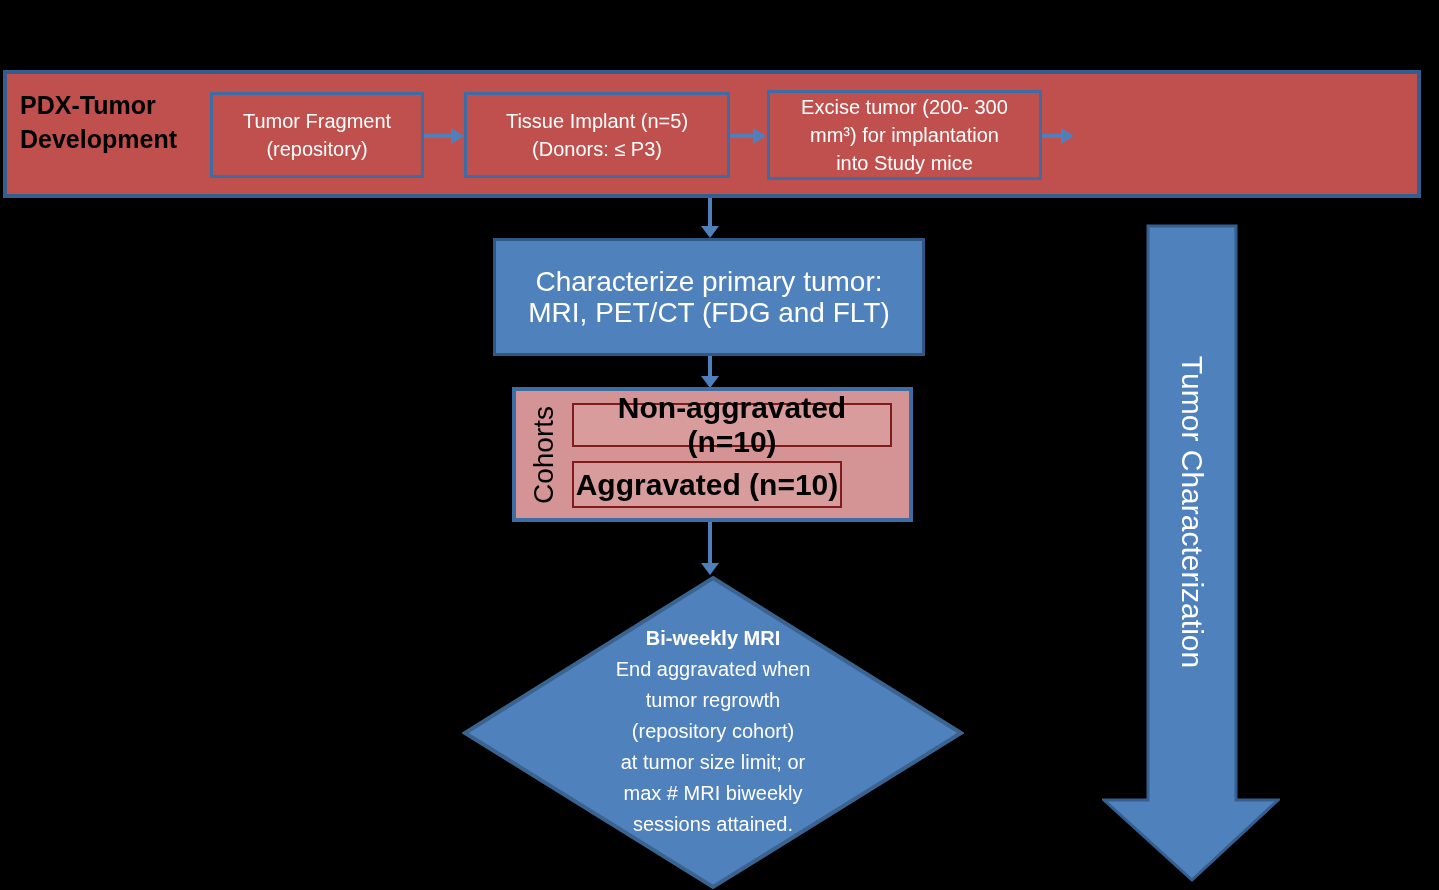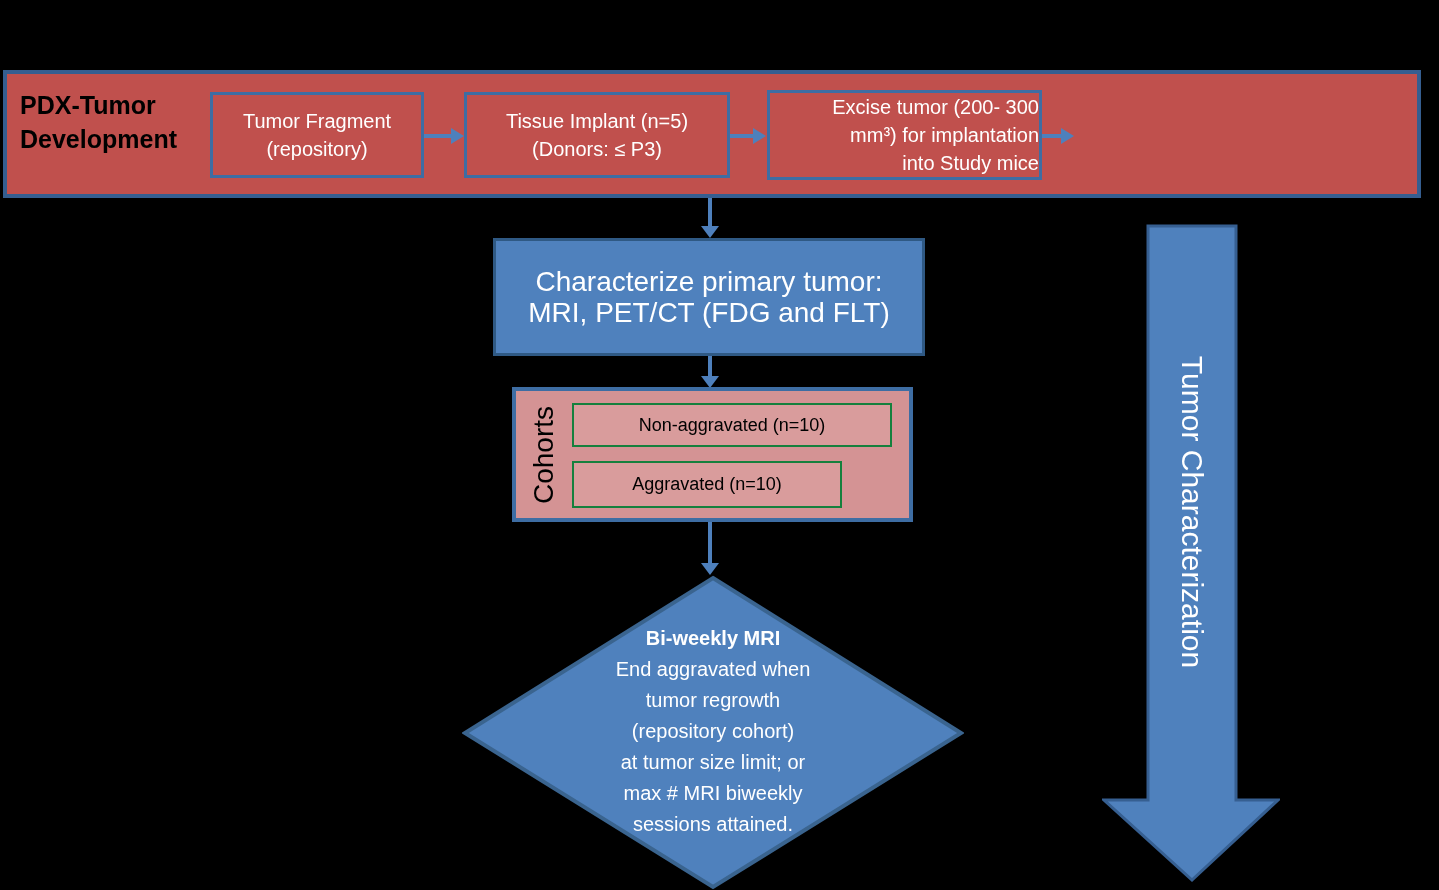--- a/index.html
+++ b/index.html
@@ -10,21 +10,21 @@
   
   .banner{position:absolute;left:3px;top:70px;width:1418px;height:128px;
           background:#C0504D;border:4px solid #355E90;}
   .banner-title{position:absolute;left:20px;top:88px;color:#000;font-weight:bold;
                 font-size:25px;line-height:34px;}
   .step-box{position:absolute;border:3px solid #3E6DA3;background:#C0504D;color:#fff;
             display:flex;flex-direction:column;justify-content:center;align-items:center;
             text-align:center;font-size:20px;line-height:28px;}
   .step-box.b1{left:210px;top:92px;width:214px;height:86px;}
   .step-box.b2{left:464px;top:92px;width:266px;height:86px;}
-  .step-box.b3{left:767px;top:90px;width:275px;height:90px;align-items:flex-end;}
+  .step-box.b3{left:767px;top:90px;width:275px;height:90px;}
   .step-box.b4{left:1074px;top:91px;width:323px;height:88px;}
 
   
   .hline{position:absolute;height:4px;background:#4E80BC;top:134px;}
   .hhead{position:absolute;width:0;height:0;top:128px;
          border-top:8px solid transparent;border-bottom:8px solid transparent;
          border-left:13px solid #4E80BC;}
   .vline{position:absolute;width:4px;background:#4E80BC;left:708px;}
   .vhead{position:absolute;width:0;height:0;left:701px;
          border-left:9px solid transparent;border-right:9px solid transparent;
@@ -36,23 +36,23 @@
             display:flex;flex-direction:column;justify-content:center;align-items:center;
             text-align:center;font-size:28px;line-height:31px;}
 
   
   .cohorts{position:absolute;left:512px;top:387px;width:401px;height:135px;
            background:#D49394;border:4px solid #3E6DA3;}
   .cohorts-label{position:absolute;left:0;top:0;width:56px;height:127px;
                  display:flex;align-items:center;justify-content:center;
                  color:#000;font-size:28px;
                  writing-mode:vertical-rl;transform:rotate(180deg);}
-  .cohort-item{position:absolute;border:2px solid #15803d;background:#D99C9C;color:#000;
+  .cohort-item{position:absolute;border:2px solid #7f1d1d;background:#D99C9C;color:#000;
                display:flex;align-items:center;justify-content:center;
-               font-size:18px;text-align:center;}
+               font-size:30px;text-align:center;font-weight:bold;}
   .cohort-item.c1{left:56px;top:12px;width:320px;height:44px;}
   .cohort-item.c2{left:56px;top:70px;width:270px;height:47px;}
 
   
   .diamond-wrap{position:absolute;left:462px;top:575px;width:502px;height:315px;}
   .diamond-text{position:absolute;left:462px;top:575px;width:502px;height:313px;
                 display:flex;flex-direction:column;justify-content:center;align-items:center;
                 color:#fff;font-size:20px;line-height:31px;text-align:center;}
   .diamond-text .bold{font-weight:bold;text-align:center;}
 

